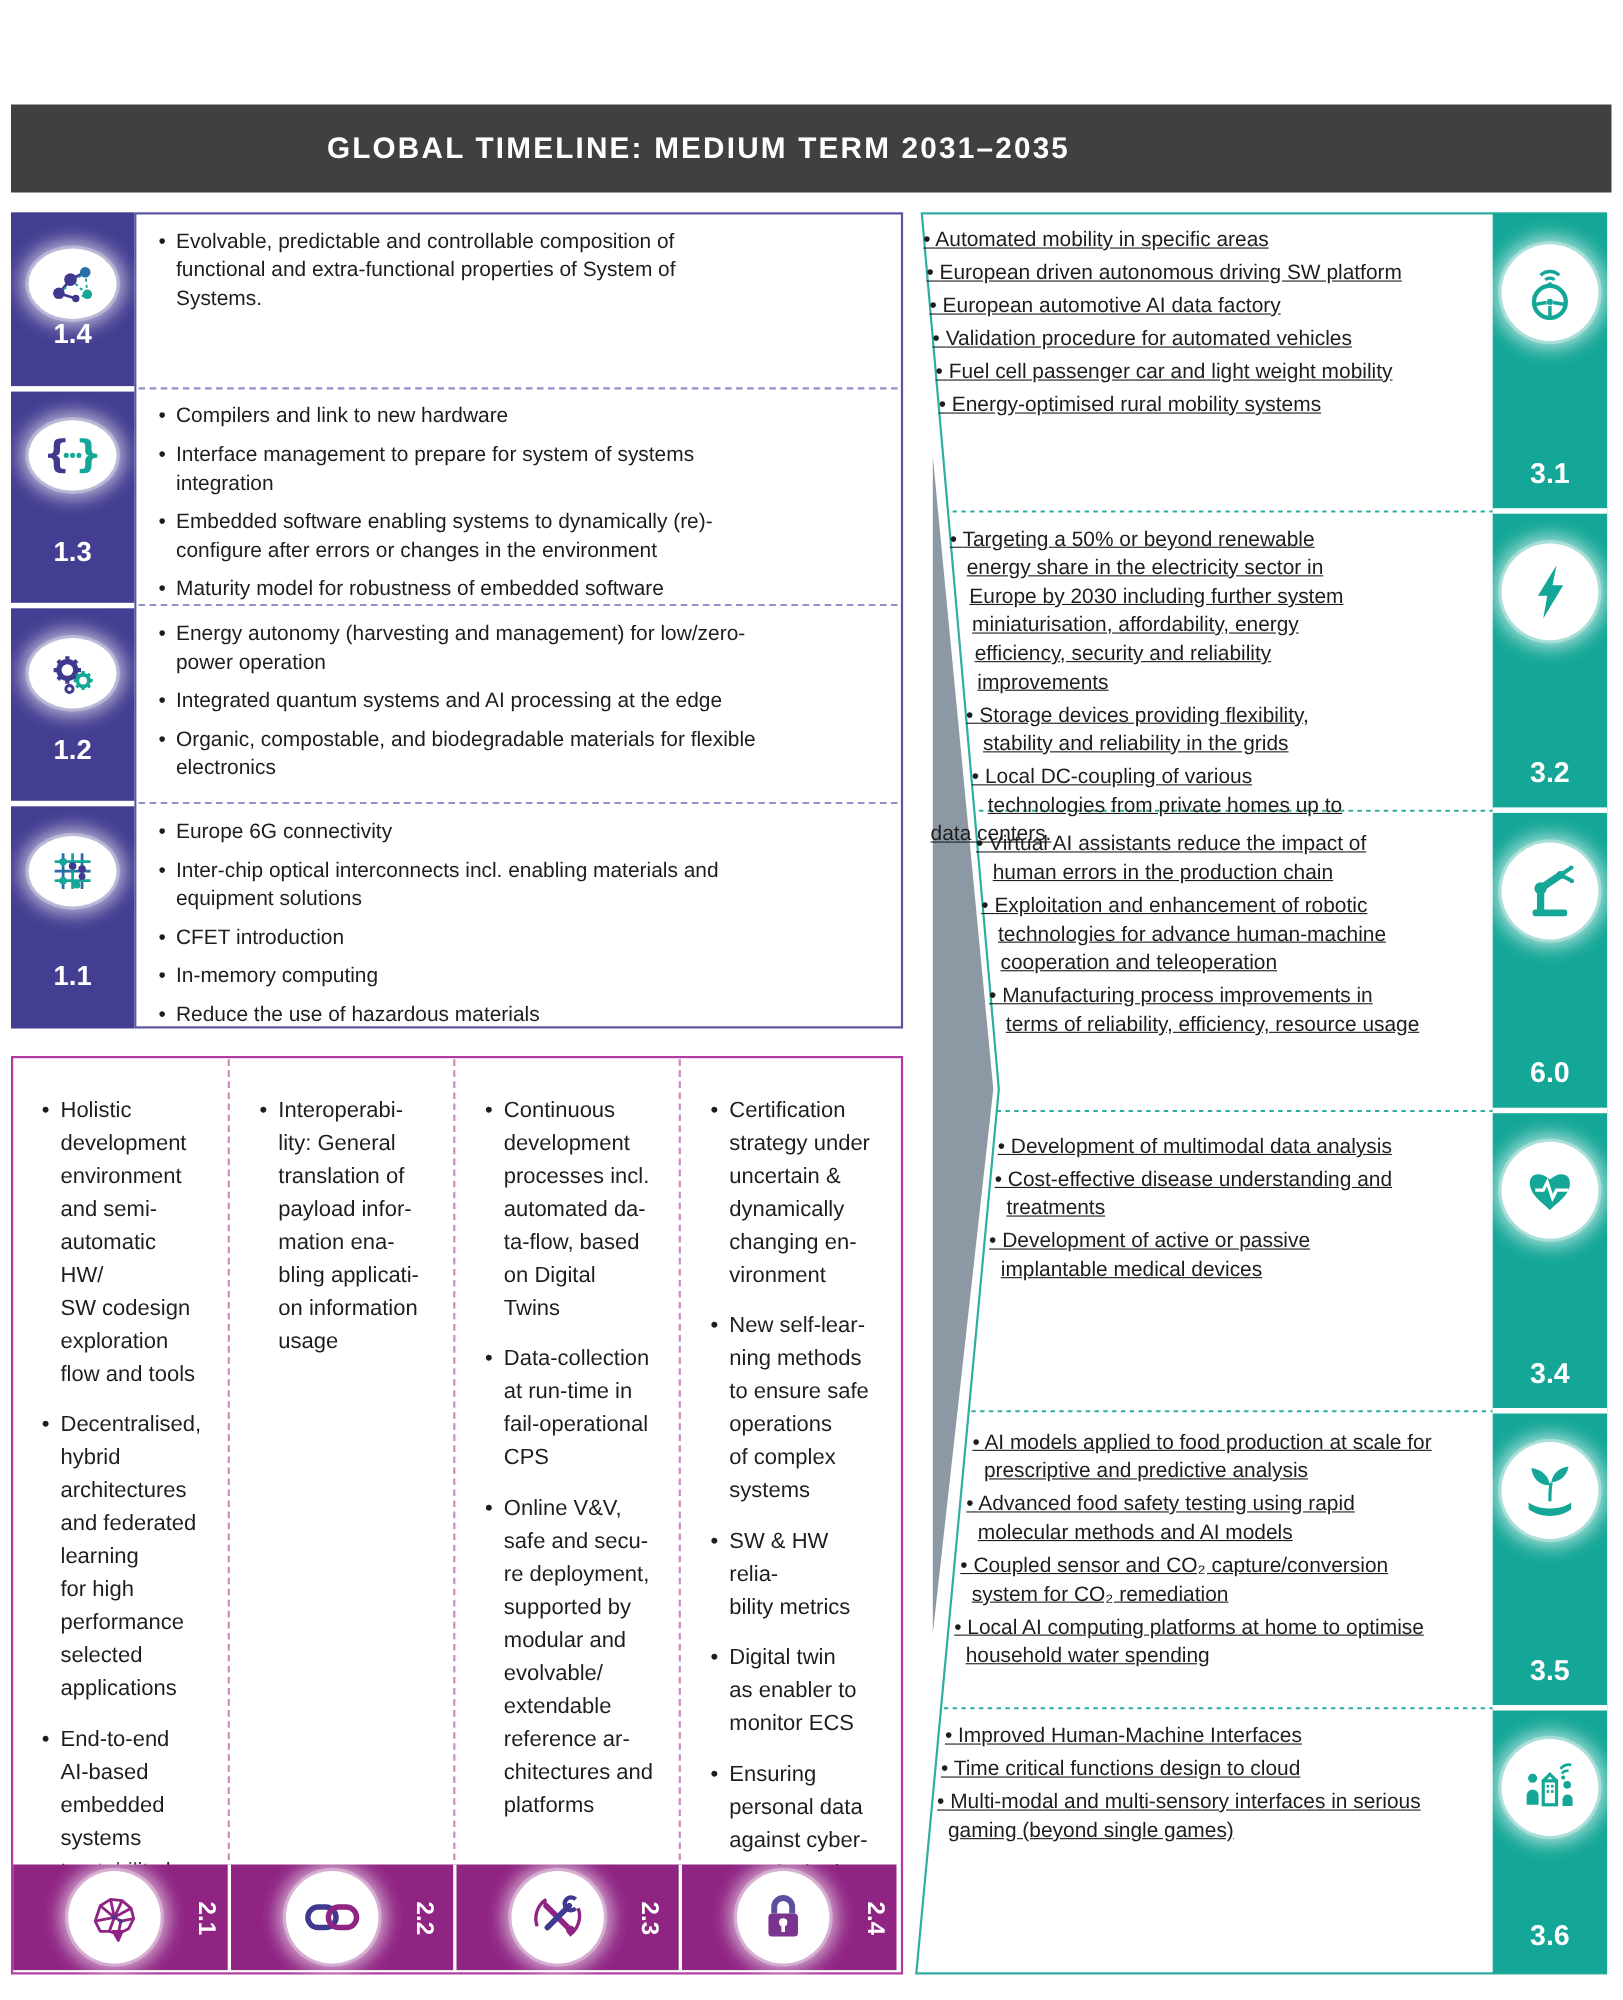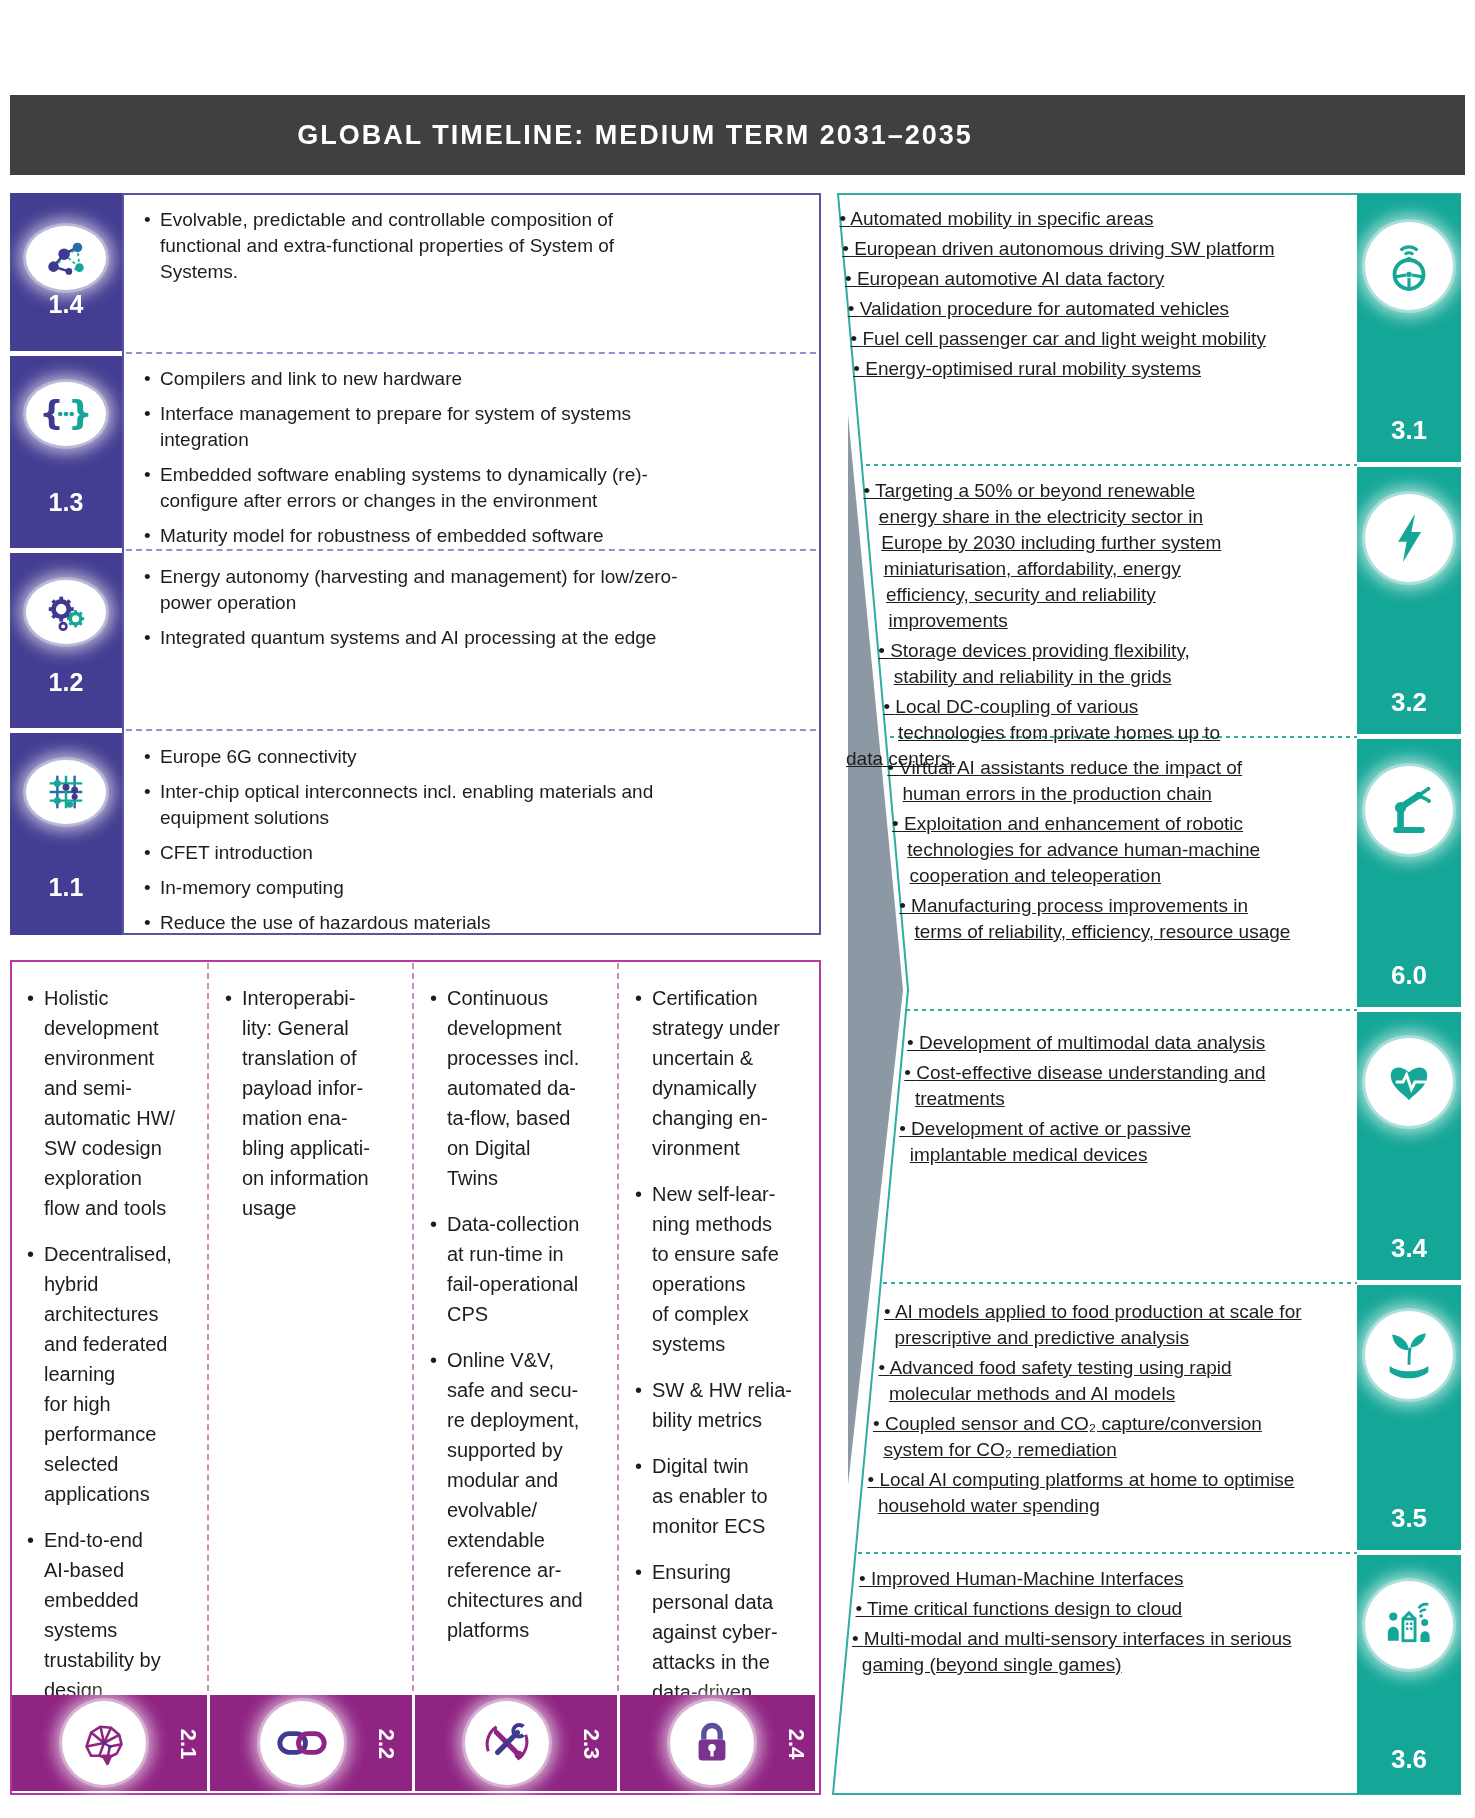--- a/index.html
+++ b/index.html
@@ -19,21 +19,21 @@
   .dash-h{position:absolute;left:126px;width:690px;border-top:2px dashed #9091cc;}
   .rowlist{position:absolute;left:142px;width:560px;}
   .rowlist ul{list-style:none;margin:0;padding:0;max-width:550px;}
   .rowlist li{position:relative;padding-left:18px;margin-bottom:9px;font-size:19px;line-height:26px;}
   .rowlist li::before{content:"•";position:absolute;left:2px;top:0;}
 
   
   .box2{position:absolute;left:10px;top:960px;width:807px;height:831px;background:#fff;border:2px solid #b13ba0;}
   .dash-v{position:absolute;top:963px;height:728px;border-left:2px dashed #cf8ac2;}
   .collist{position:absolute;top:982px;}
-  .collist ul{list-style:none;margin:1px;padding:0;}
+  .collist ul{list-style:none;margin:12px;padding:0;}
   .collist li{position:relative;padding-left:17px;margin-bottom:16px;font-size:20px;line-height:30px;white-space:pre-line;}
   .collist li::before{content:"•";position:absolute;left:0;top:0;}
   .bar2{position:absolute;left:12px;top:1695px;width:803px;height:96px;background:#8f2483;}
   .bar2sep{position:absolute;top:1695px;width:3px;height:96px;background:#fff;}
   .rotlabel{position:absolute;width:36px;height:36px;display:flex;align-items:center;justify-content:center;
             color:#fff;font-size:22px;font-weight:bold;transform:rotate(90deg);}
 
   
   .ic{position:absolute;background:#fff;display:flex;align-items:center;justify-content:center;
       box-shadow:0 0 0 3px rgba(255,255,255,.30), 0 0 16px 7px rgba(255,255,255,.65);}
@@ -106,20 +106,21 @@
         <li>Compilers and link to new hardware</li>
         <li>Interface management to prepare for system of systems integration</li>
         <li>Embedded software enabling systems to  dynamically (re)-configure after errors or changes in the environment</li>
         <li>Maturity model for robustness of embedded software</li>
       </ul>
   </div>
   <div class="rowlist" style="top:564px;">
     <ul>
         <li>Energy autonomy (harvesting and management) for low/zero-power operation</li>
         <li>Integrated quantum systems and AI processing at the edge</li>
+        <li>Organic, compostable, and biodegradable materials for flexible electronics</li>
       </ul>
   </div>
   <div class="rowlist" style="top:744px;">
     <ul>
         <li>Europe 6G connectivity</li>
         <li>Inter-chip optical interconnects incl. enabling materials and equipment solutions</li>
         <li>CFET introduction</li>
         <li>In-memory computing</li>
         <li>Reduce the use of hazardous materials</li>
       </ul>

